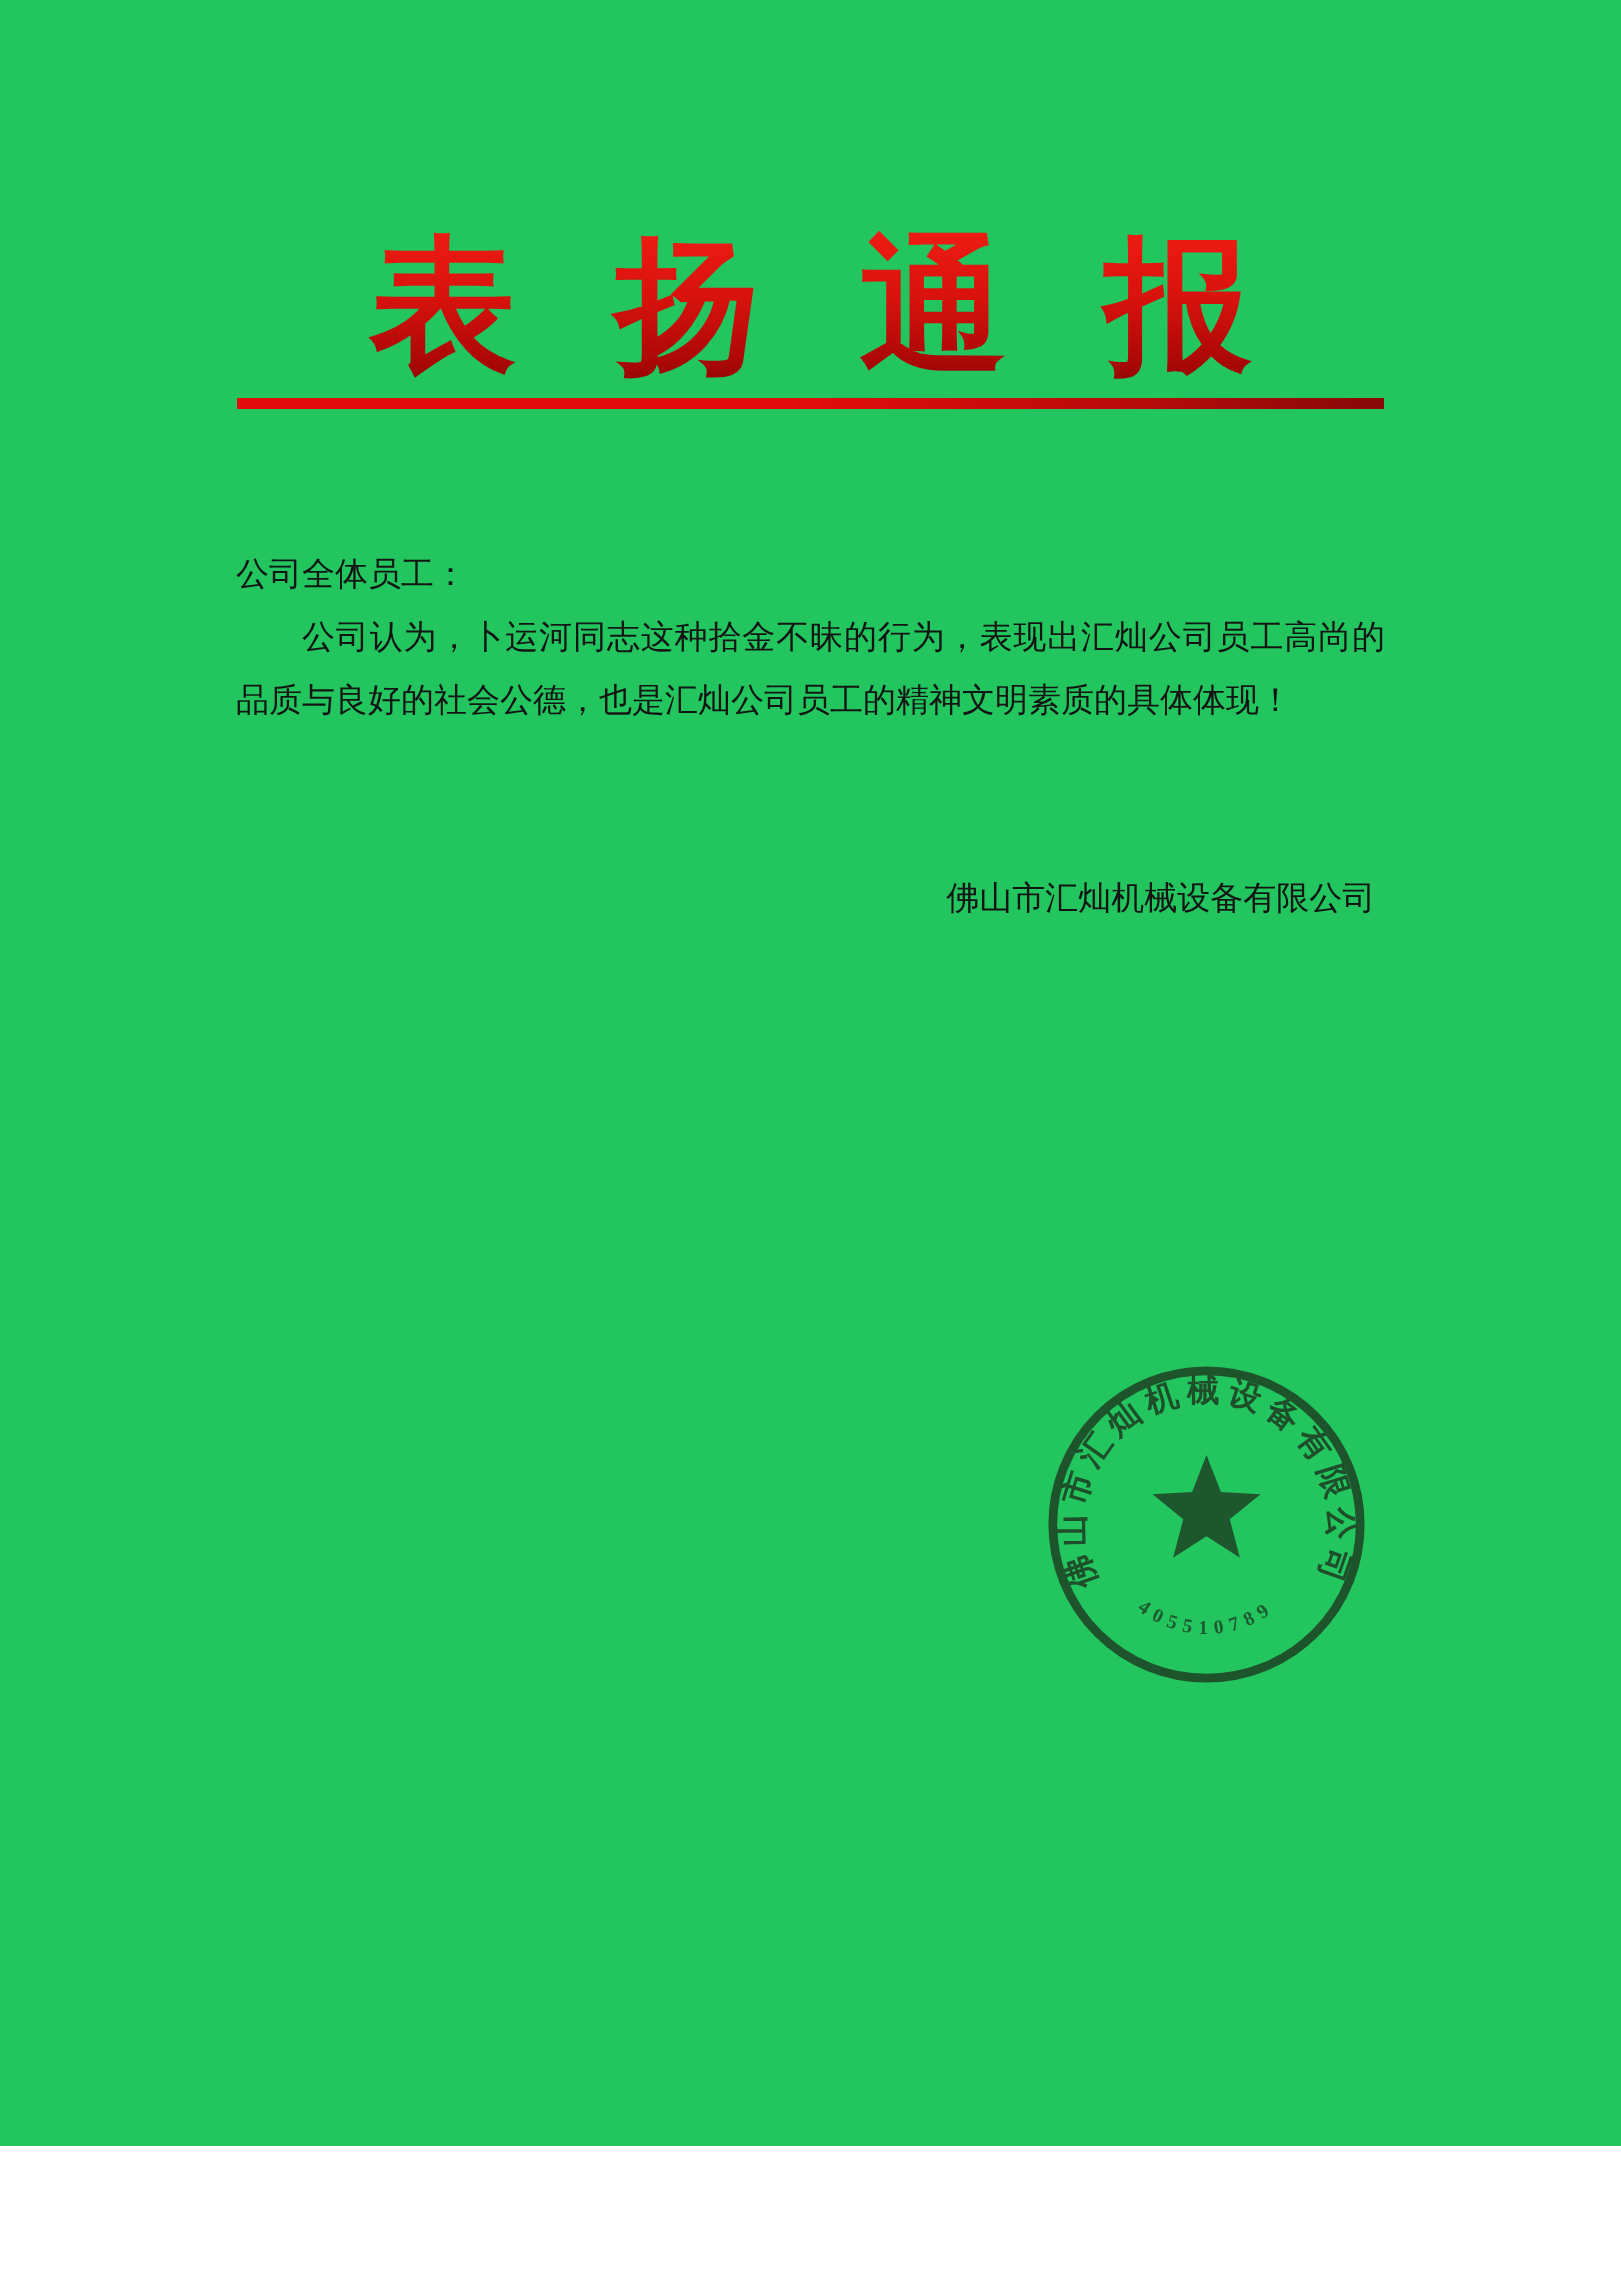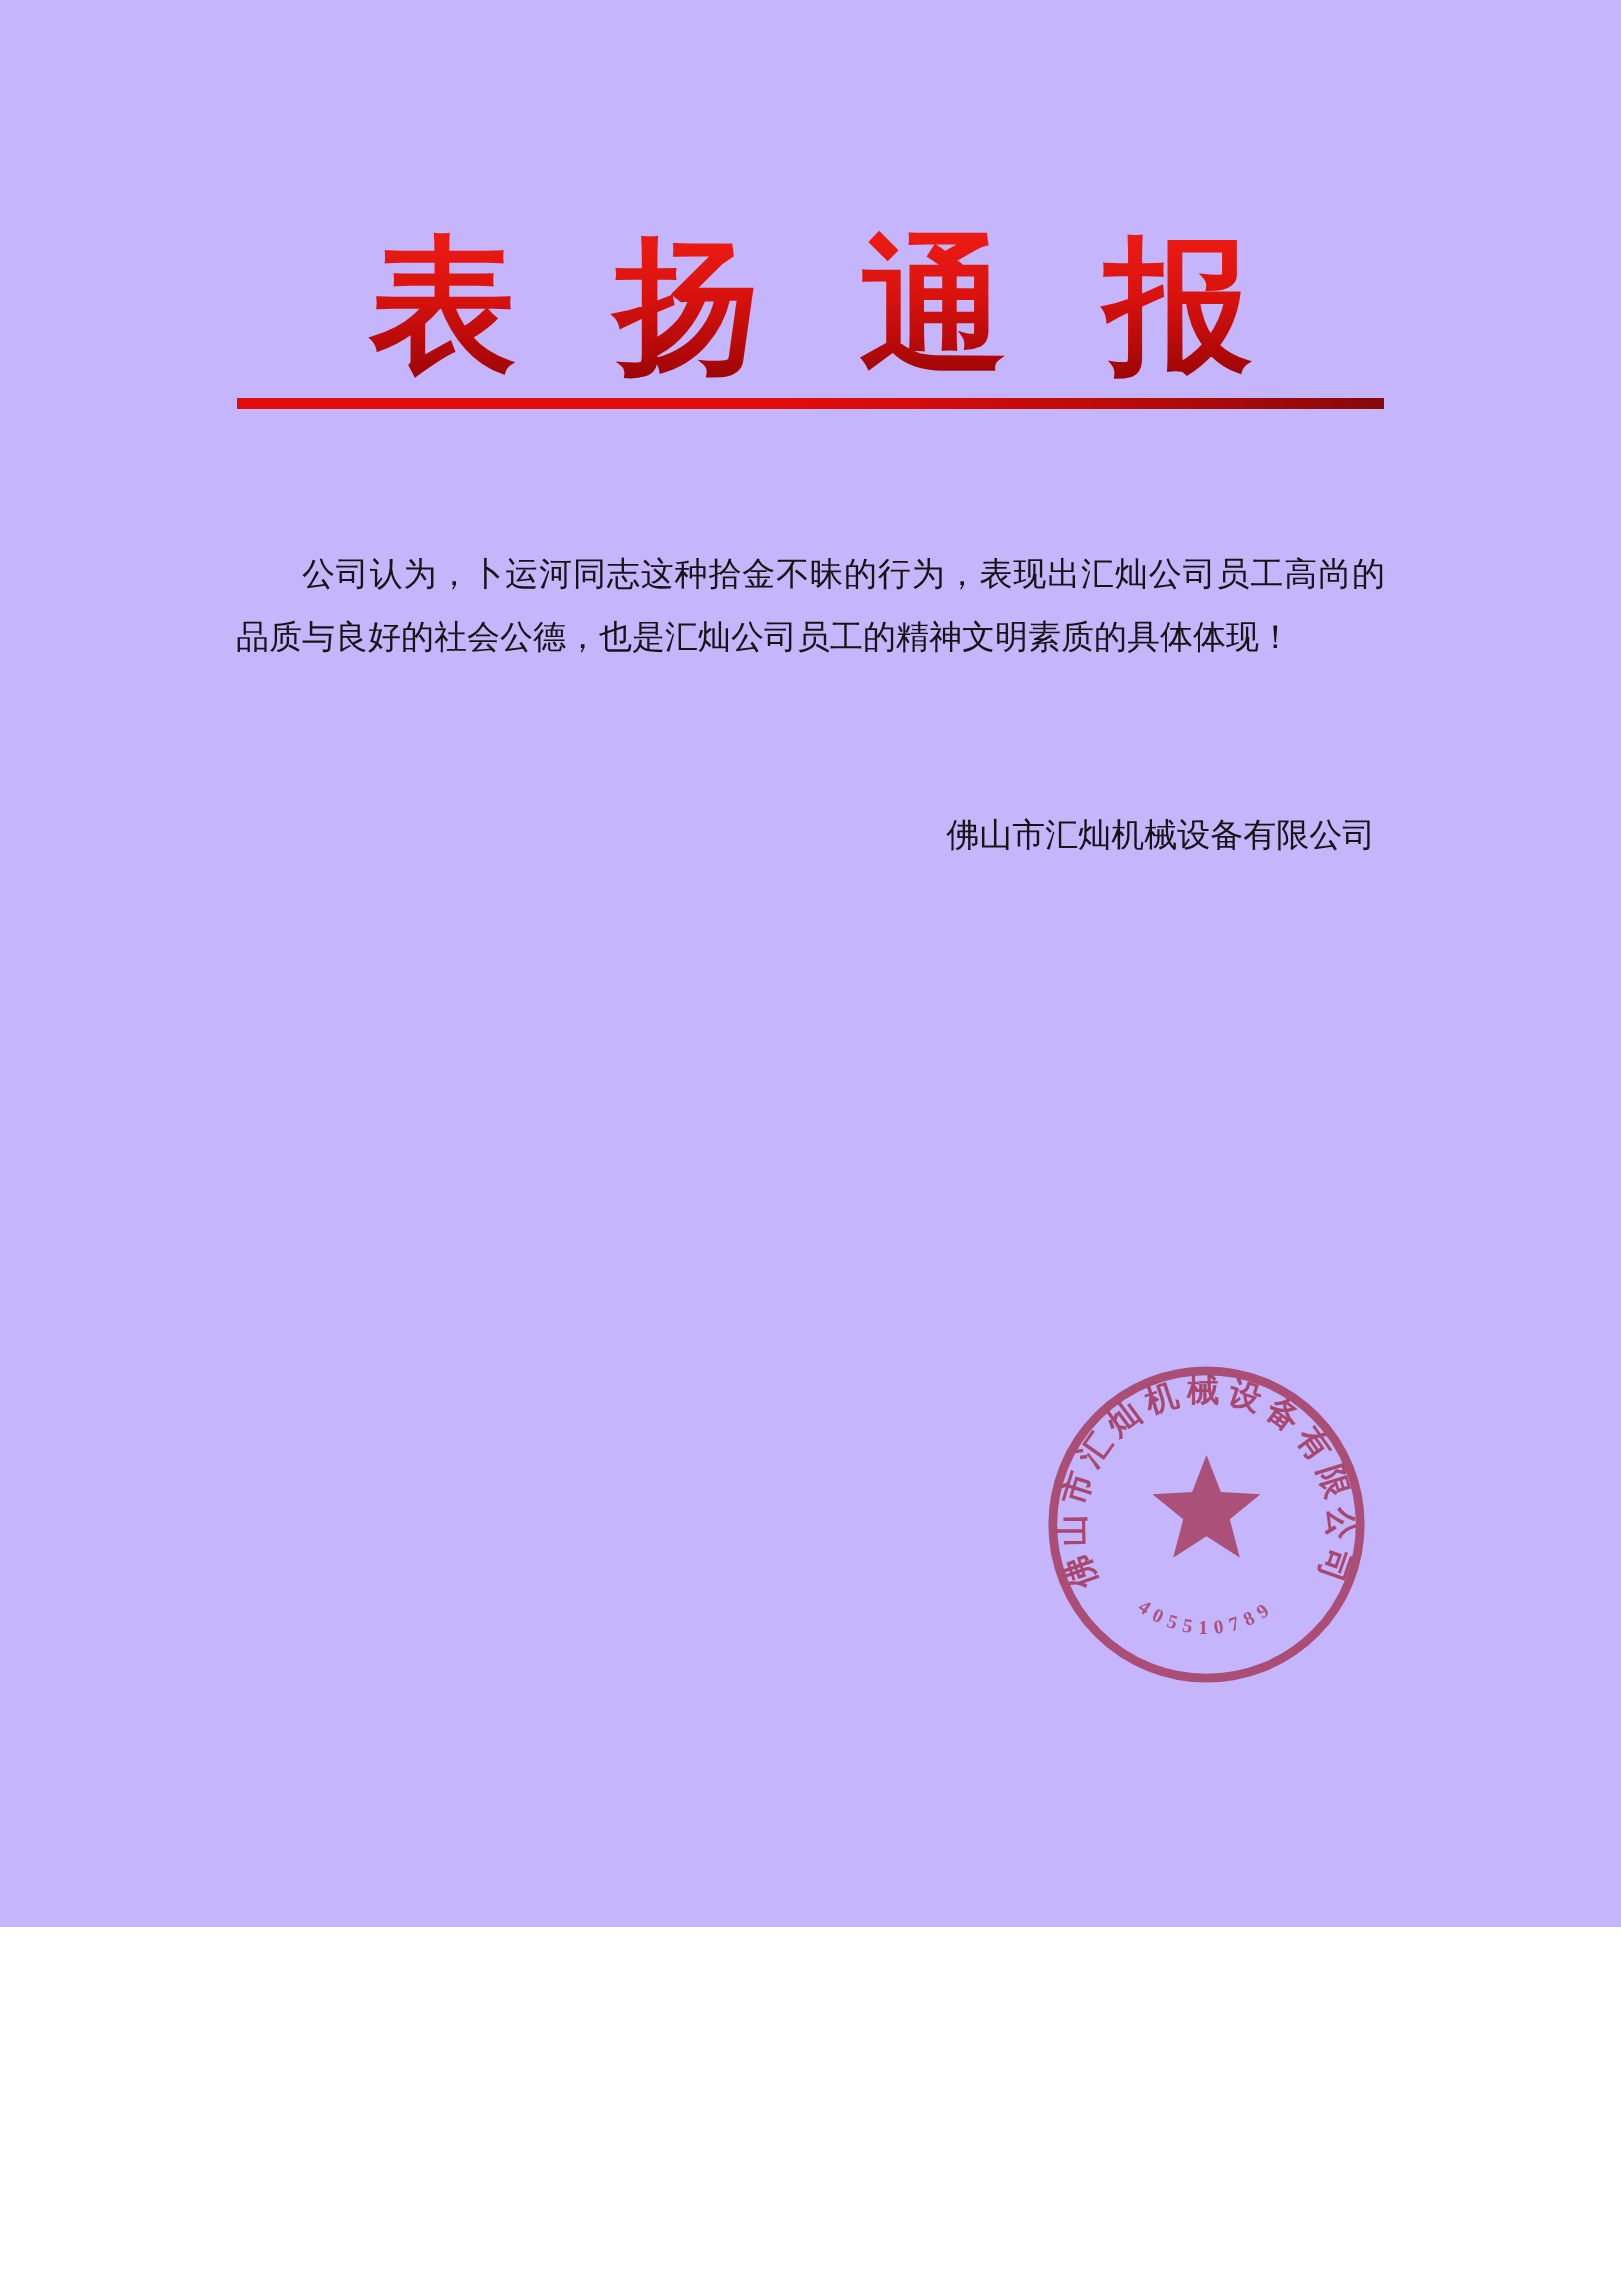--- a/index.html
+++ b/index.html
@@ -1,20 +1,20 @@
 <!DOCTYPE html>
 <html lang="zh"><head>
 <meta charset="utf-8">
 <style>
   html, body { margin: 0; padding: 0; background: #ffffff; }
   .page {
     position: relative;
     width: 1621px;
-    height: 1927px;
-    background: #c4b5fd;
+    height: 2146px;
+    background: #22c55e;
     overflow: hidden;
     font-family: "Liberation Serif", "DejaVu Serif", serif;
     color: #141414;
   }
 
   
   h1.doc-title {
     margin: 0;
     padding-top: 233px;
     text-align: center;
@@ -92,20 +92,21 @@
 <body>
 
 <div class="page">
 
   <h1 class="doc-title">
     <span class="title-text">表扬通报</span>
   </h1>
   <div class="title-rule"></div>
 
   <main class="content">
+    <p class="salutation">公司全体员工：</p>
     <p class="para">公司认为，卜运河同志这种拾金不昧的行为，表现出汇灿公司员工高尚的品质与良好的社会公德，也是汇灿公司员工的精神文明素质的具体体现！</p>
   </main>
 
   <div class="signature">
     <p>佛山市汇灿机械设备有限公司</p>
   </div>
 
   <svg class="seal" viewBox="0 0 332 332" aria-hidden="true">
     <circle class="ring" cx="166" cy="166" r="157"></circle>
     <polygon class="star" points="166,95 151.3,132.8 110.8,135.1 142.2,160.7 131.9,199.9 166,178 200.1,199.9 189.8,160.7 221.2,135.1 180.7,132.8"></polygon>

